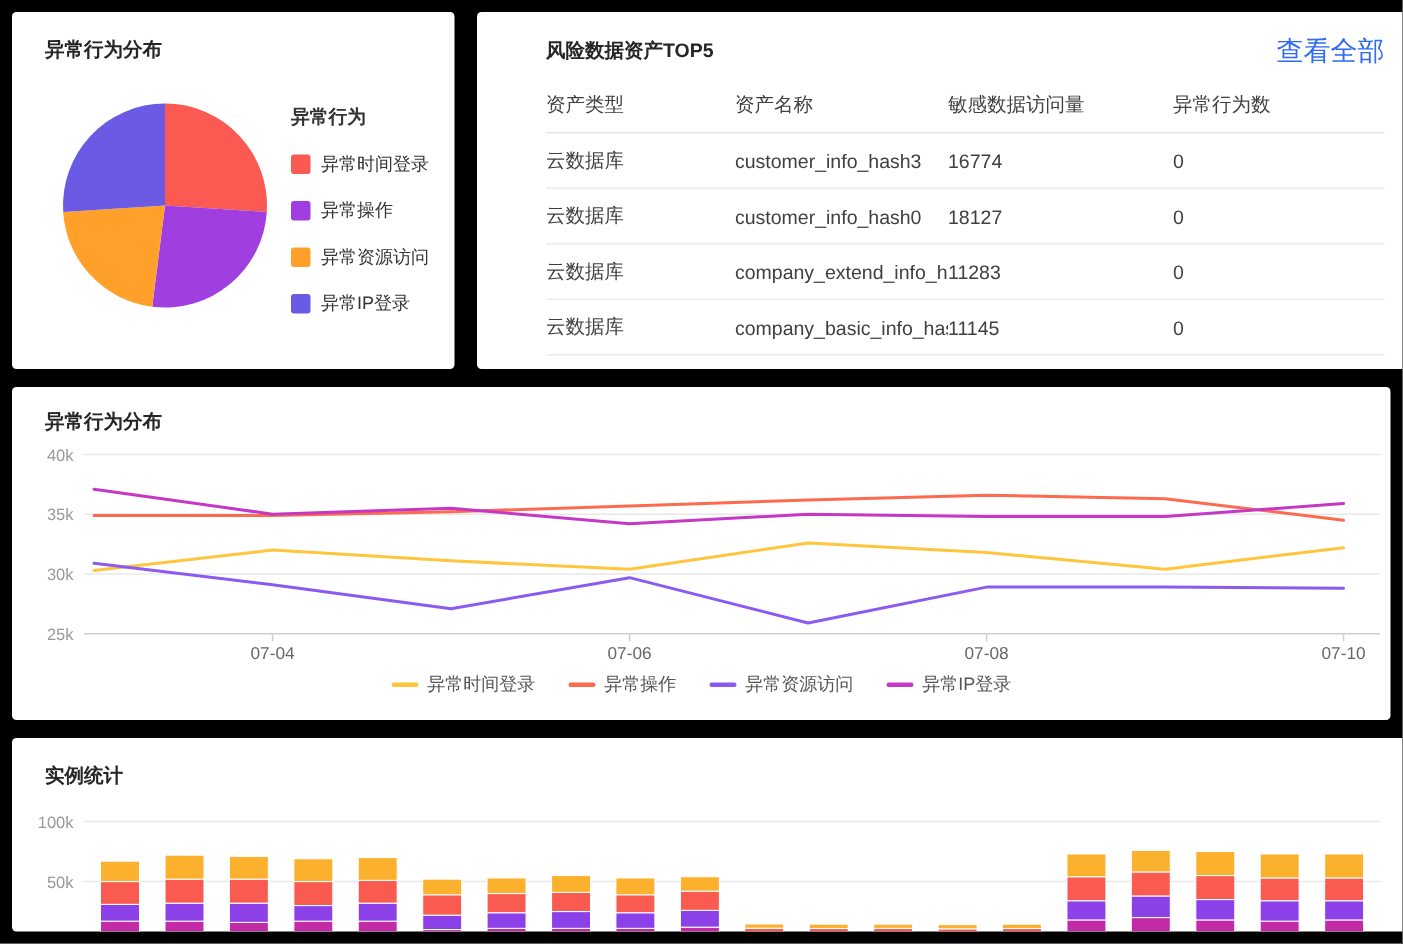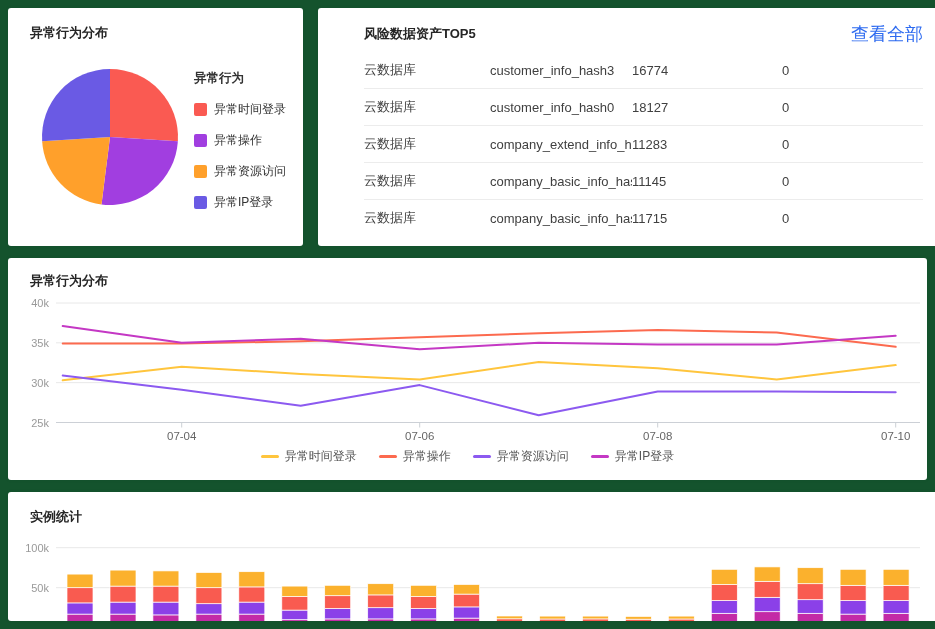--- a/index.html
+++ b/index.html
@@ -1,16 +1,16 @@
 <!DOCTYPE html>
 <html><head>
 <meta charset="utf-8">
 <style>
   html,body{margin:0;padding:0;}
-  .page{position:relative;width:935px;height:629px;background:#14532d;overflow:hidden;
+  .page{position:relative;width:935px;height:629px;background:#000000;overflow:hidden;
         font-family:"Liberation Sans",sans-serif;-webkit-font-smoothing:antialiased;}
   .card{position:absolute;background:#ffffff;border-radius:3px;box-shadow:0 0 4px rgba(0,0,0,0.05);overflow:hidden;}
   .card-title{font-size:13px;font-weight:bold;color:#262626;}
 
   
   .card-pie{left:8px;top:8px;width:295px;height:238px;}
   .card-pie .card-title{position:absolute;left:22px;top:16px;}
   .pie-svg{position:absolute;left:0;top:0;}
   .pie-legend{position:absolute;left:186px;top:62px;}
   .pie-legend-title{font-size:12.5px;font-weight:bold;color:#333;margin-bottom:4px;}
@@ -85,20 +85,26 @@
         </div>
     </div>
   </section>
 
   <section class="card card-table">
     <div class="tc-head">
       <div class="card-title">风险数据资产TOP5</div>
       <a class="view-all">查看全部</a>
     </div>
     <div class="tbl">
+      <div class="trow thead-row" id="tbl-head">
+          <span class="c1">资产类型</span>
+          <span class="c2">资产名称</span>
+          <span class="c3">敏感数据访问量</span>
+          <span class="c4">异常行为数</span>
+        </div>
       <div id="tbl-body">
           <div class="trow">
             <span class="c1">云数据库</span>
             <span class="c2">customer_info_hash3</span>
             <span class="c3">16774</span>
             <span class="c4">0</span>
           </div>
           <div class="trow">
             <span class="c1">云数据库</span>
             <span class="c2">customer_info_hash0</span>

